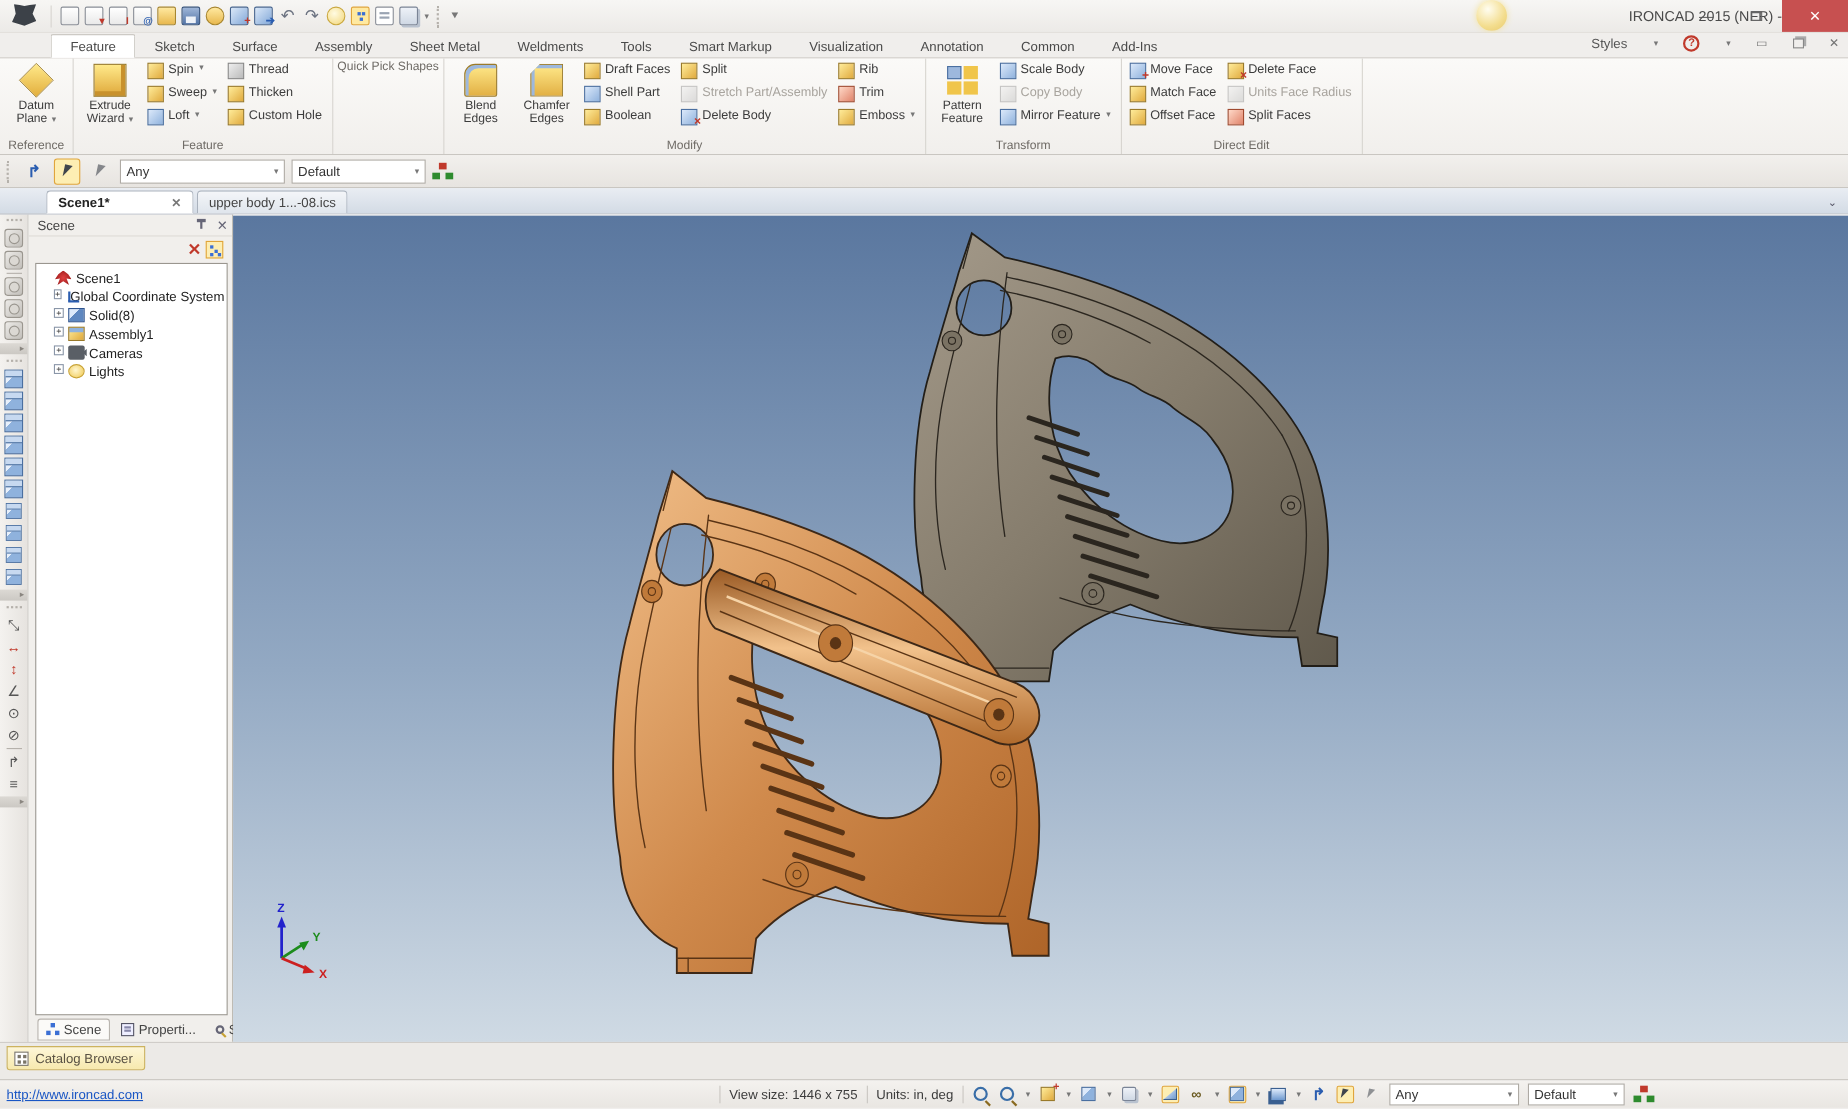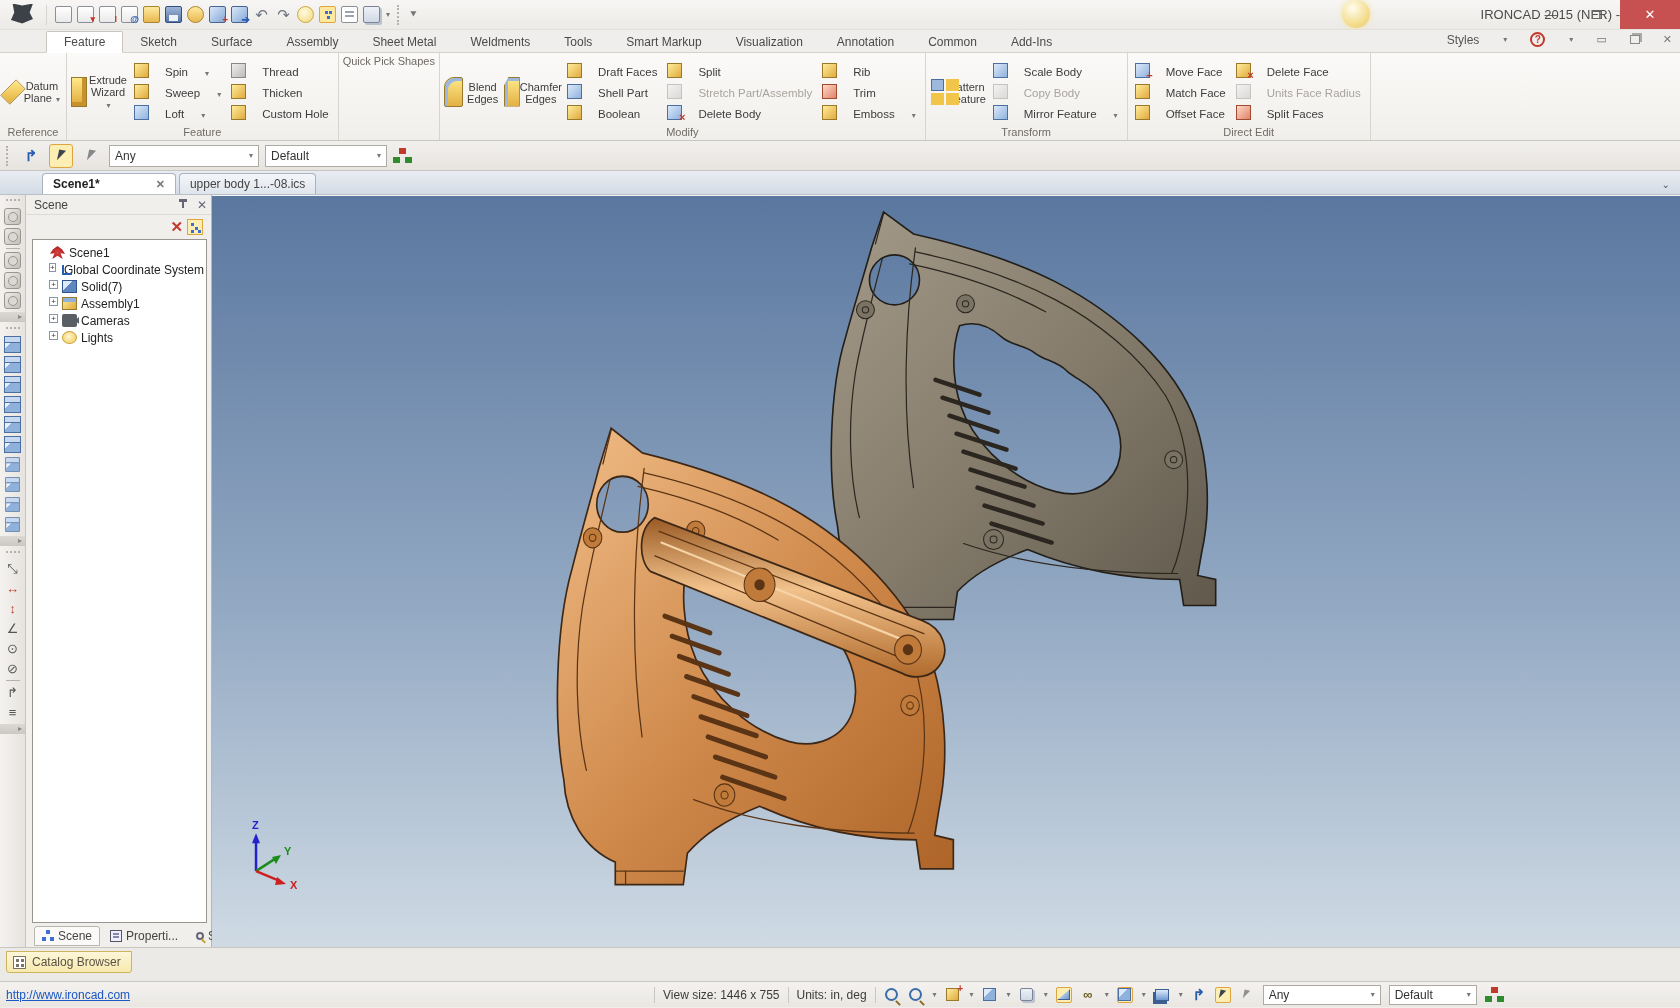--- a/index.html
+++ b/index.html
@@ -40,32 +40,32 @@
   #tabrow-right { position:absolute; right:8px; top:2px; display:flex; align-items:center; gap:23px; color:#555; }
   .help-ic { width:15px; height:15px; border-radius:50%; border:2px solid #c0392b; color:#c0392b; font-weight:bold; font-size:10px; display:flex; align-items:center; justify-content:center; }
   .mini { font-size:11px; color:#777; }
   .mini-box2 { width:10px; height:9px; border:1px solid #888; box-shadow:2px -2px 0 -0px #aaa; }
 
   
   #ribbon { height:88px; background:linear-gradient(#fbfaf8,#f1efec); border-bottom:1px solid #c9c6c1; display:flex; }
   .rgroup { border-right:1px solid #d8d5d0; display:flex; flex-direction:column; padding:2px 4px 0 4px; }
   .rbody { flex:1; display:flex; align-items:flex-start; gap:2px; }
   .glabel { height:14px; text-align:center; font-size:11px; color:#6f6b66; }
-  .bigbtn { width:58px; height:70px; display:flex; flex-direction:row; align-items:center; justify-content:flex-start; border-radius:3px; padding-top:3px; }
+  .bigbtn { width:58px; height:70px; display:flex; flex-direction:column; align-items:center; justify-content:flex-start; border-radius:3px; padding-top:3px; }
   .blabel { font-size:11px; color:#3c3c3c; text-align:center; line-height:12px; margin-top:2px; }
   .bicon { width:30px; height:30px; position:relative; }
   .ic-diamond { background:linear-gradient(135deg,#ffe98a,#e2ae3c); border:1px solid #9a7a2a; transform:rotate(45deg) scale(.75); }
   .ic-extrude { background:linear-gradient(#ffe98a,#dfa83a); border:1px solid #9a7a2a; box-shadow:inset -4px -4px 0 #c8912c; }
   .ic-bluecube { background:linear-gradient(135deg,#e4eefc 0 45%,#9bbbe4 45% 100%); border:1px solid #4a6fa0; box-shadow:inset 0 8px 0 #c3d6f0; }
   .ic-blend { background:linear-gradient(#ffe98a,#e2b044); border:1px solid #9a7a2a; border-radius:10px 2px 2px 2px; box-shadow:inset 3px 3px 0 #9db8dd; }
   .ic-chamfer { background:linear-gradient(#ffe98a,#e2b044); border:1px solid #9a7a2a; clip-path:polygon(30% 0,100% 0,100% 100%,0 100%,0 30%); box-shadow:inset 3px 3px 0 #9db8dd; }
   .ic-pattern { background:none; }
   .ic-pattern::before { content:""; position:absolute; left:1px; top:2px; width:11px; height:10px; background:#9db8dd; border:1px solid #4a6fa0; box-shadow:15px 0 0 #f0c54a, 0 14px 0 #f0c54a, 15px 14px 0 #f0c54a; }
   .scol { display:flex; flex-direction:column; justify-content:flex-start; padding-top:2px; }
-  .sitem { height:21px; display:flex; align-items:flex-end; gap:16px; padding:0 5px 0 3px; border-radius:2px; white-space:nowrap; }
+  .sitem { height:21px; display:flex; align-items:flex-start; gap:4px; padding:0 5px 0 3px; border-radius:2px; white-space:nowrap; }
   .sitem .slabel { font-size:11.5px; color:#3c3c3c; }
   .sitem.disabled .slabel { color:#a8a49e; }
   .sitem.disabled .si { opacity:.45; }
   .si { width:15px; height:15px; display:inline-block; position:relative; }
   .si-y { background:linear-gradient(135deg,#ffec9a,#e0aa3e); border:1px solid #9a7a2a; }
   .si-b { background:linear-gradient(135deg,#dce9fa,#8fb2dd); border:1px solid #4a6fa0; }
   .si-g { background:linear-gradient(135deg,#eee,#bbb); border:1px solid #888; }
   .si-r { background:linear-gradient(135deg,#ffd9c8,#e0836a); border:1px solid #a04a30; }
   .si .mk { position:absolute; right:-4px; bottom:-4px; font-size:11px; font-weight:bold; font-style:normal; }
   .mk-red { color:#c0392b; }
@@ -503,21 +503,21 @@
         <span>Scene1</span>
       </div>
       <div class="trow">
         <span class="texp">+</span>
         <span class="ti ti-gcs"></span>
         <span>Global Coordinate System</span>
       </div>
       <div class="trow">
         <span class="texp">+</span>
         <span class="ti ti-solid"></span>
-        <span>Solid(7)</span>
+        <span>Solid(8)</span>
       </div>
       <div class="trow">
         <span class="texp">+</span>
         <span class="ti ti-asm"></span>
         <span>Assembly1</span>
       </div>
       <div class="trow">
         <span class="texp">+</span>
         <span class="ti ti-cam"></span>
         <span>Cameras</span>

